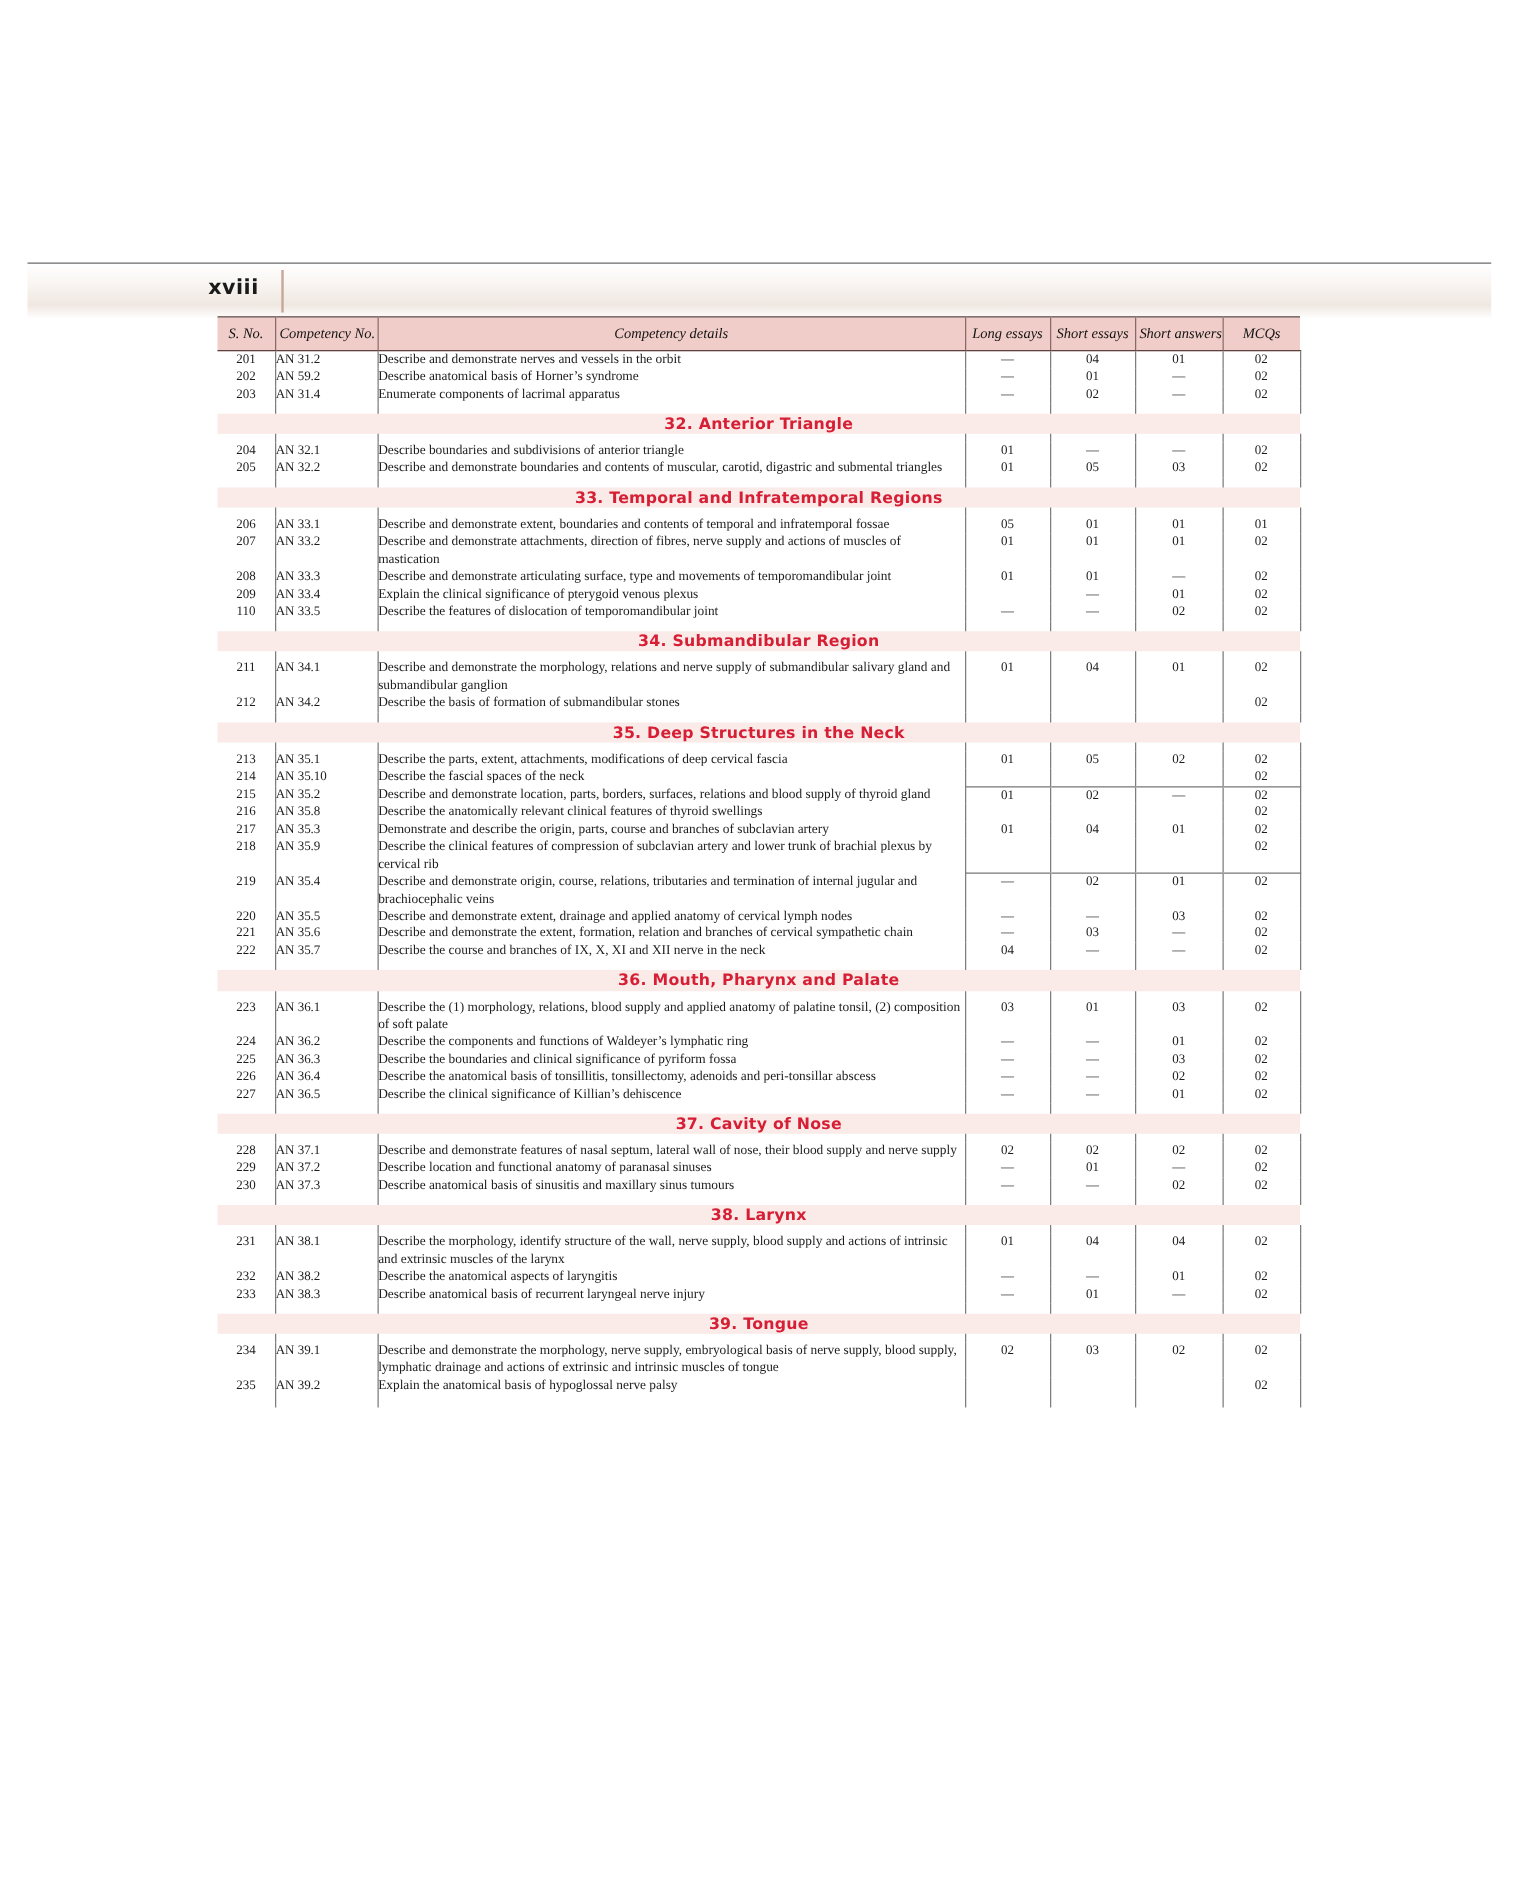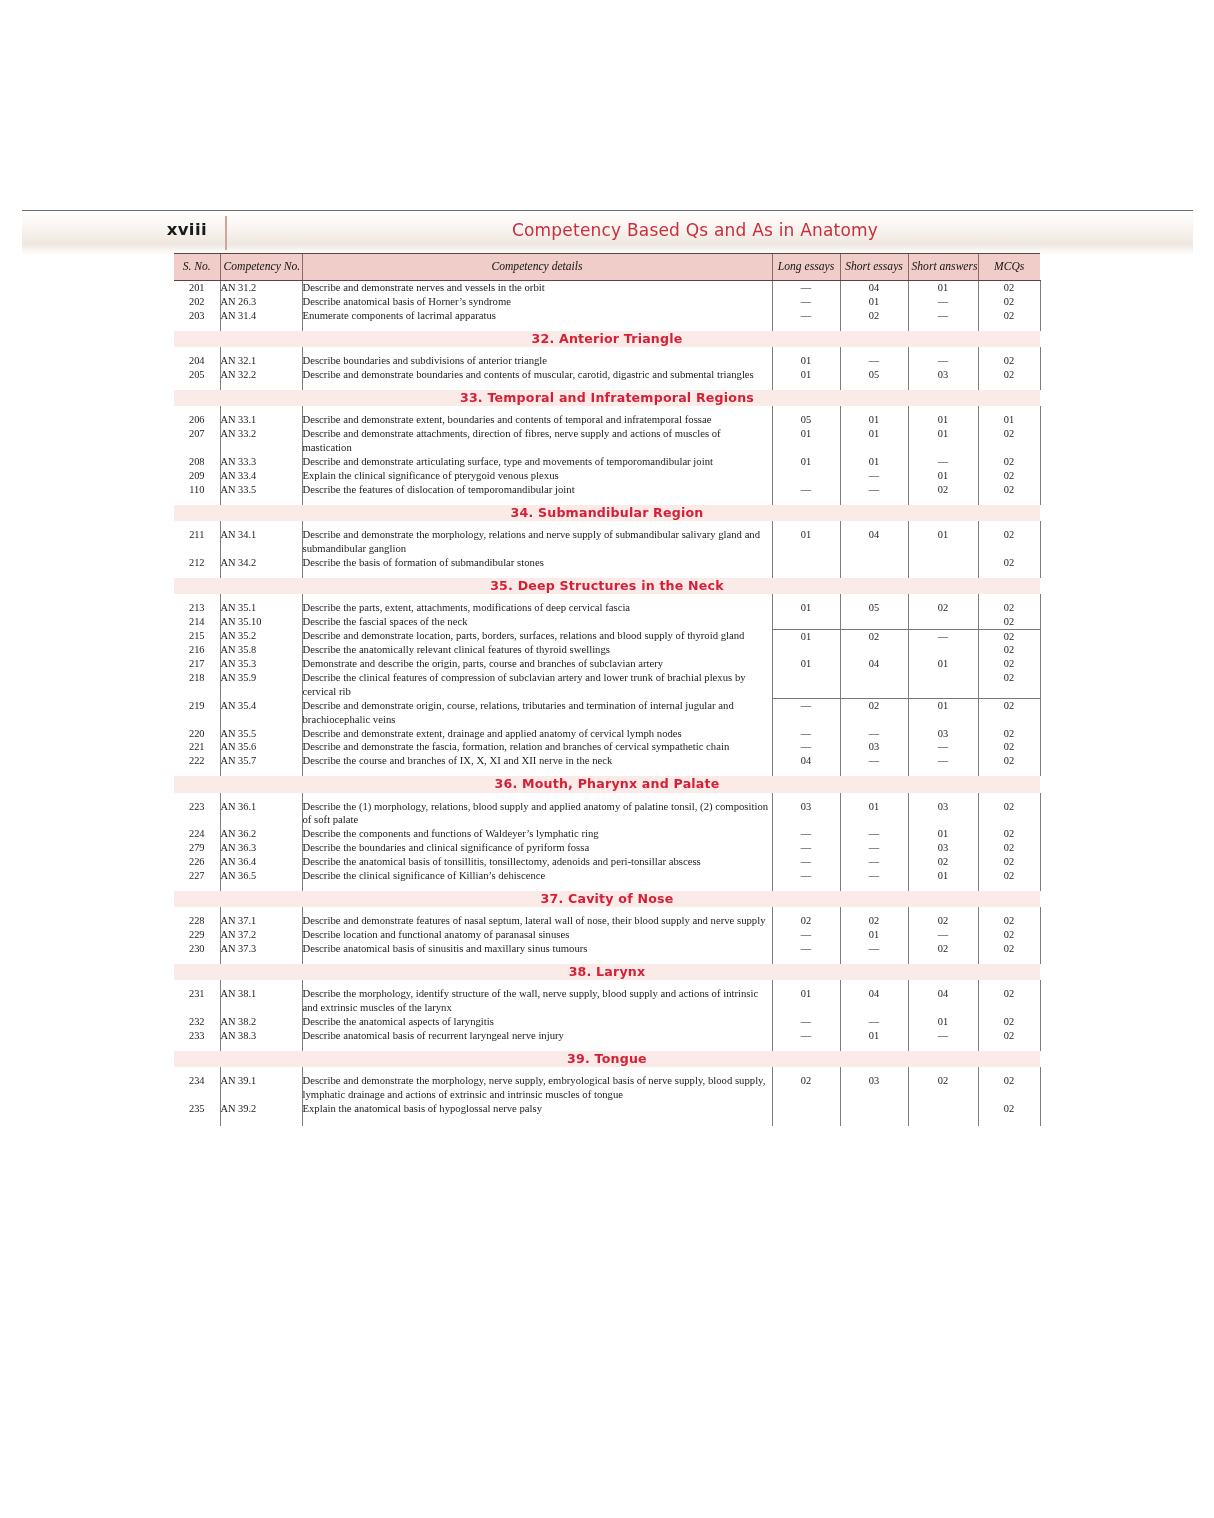--- a/index.html
+++ b/index.html
@@ -155,21 +155,20 @@
     font-size: 0;
     line-height: 0;
   }
 </style>
 </head>
 <body>
 
 <div id="page-header">
   <div class="folio">xviii</div>
   <div class="rule"></div>
-  <div class="running-title">Competency Based Qs and As in Anatomy</div>
 </div>
 
 <table id="comp-table">
   <colgroup>
     <col class="c-sno">
       <col class="c-cno">
       <col class="c-detail">
     <col class="c-long">
       <col class="c-shorte">
       <col class="c-shorta">
@@ -191,21 +190,21 @@
         <td class="cell-sno">201</td>
         <td class="cell-cno">AN 31.2</td>
         <td class="cell-detail">Describe and demonstrate nerves and vessels in the orbit</td>
         <td class="cell-num">—</td>
         <td class="cell-num">04</td>
         <td class="cell-num">01</td>
         <td class="cell-num edge-right">02</td>
       </tr>
       <tr>
         <td class="cell-sno">202</td>
-        <td class="cell-cno">AN 26.3</td>
+        <td class="cell-cno">AN 59.2</td>
         <td class="cell-detail">Describe anatomical basis of Horner’s syndrome</td>
         <td class="cell-num">—</td>
         <td class="cell-num">01</td>
         <td class="cell-num">—</td>
         <td class="cell-num edge-right">02</td>
       </tr>
       <tr>
         <td class="cell-sno">203</td>
         <td class="cell-cno">AN 31.4</td>
         <td class="cell-detail">Enumerate components of lacrimal apparatus</td>
@@ -438,21 +437,21 @@
         <td class="cell-cno">AN 35.5</td>
         <td class="cell-detail">Describe and demonstrate extent, drainage and applied anatomy of cervical lymph nodes</td>
         <td class="cell-num">—</td>
         <td class="cell-num">—</td>
         <td class="cell-num">03</td>
         <td class="cell-num edge-right">02</td>
       </tr>
       <tr>
         <td class="cell-sno">221</td>
         <td class="cell-cno">AN 35.6</td>
-        <td class="cell-detail">Describe and demonstrate the fascia, formation, relation and branches of cervical sympathetic chain</td>
+        <td class="cell-detail">Describe and demonstrate the extent, formation, relation and branches of cervical sympathetic chain</td>
         <td class="cell-num">—</td>
         <td class="cell-num">03</td>
         <td class="cell-num">—</td>
         <td class="cell-num edge-right">02</td>
       </tr>
       <tr>
         <td class="cell-sno">222</td>
         <td class="cell-cno">AN 35.7</td>
         <td class="cell-detail">Describe the course and branches of IX, X, XI and XII nerve in the neck</td>
         <td class="cell-num">04</td>
@@ -493,21 +492,21 @@
       <tr>
         <td class="cell-sno">224</td>
         <td class="cell-cno">AN 36.2</td>
         <td class="cell-detail">Describe the components and functions of Waldeyer’s lymphatic ring</td>
         <td class="cell-num">—</td>
         <td class="cell-num">—</td>
         <td class="cell-num">01</td>
         <td class="cell-num edge-right">02</td>
       </tr>
       <tr>
-        <td class="cell-sno">279</td>
+        <td class="cell-sno">225</td>
         <td class="cell-cno">AN 36.3</td>
         <td class="cell-detail">Describe the boundaries and clinical significance of pyriform fossa</td>
         <td class="cell-num">—</td>
         <td class="cell-num">—</td>
         <td class="cell-num">03</td>
         <td class="cell-num edge-right">02</td>
       </tr>
       <tr>
         <td class="cell-sno">226</td>
         <td class="cell-cno">AN 36.4</td>

